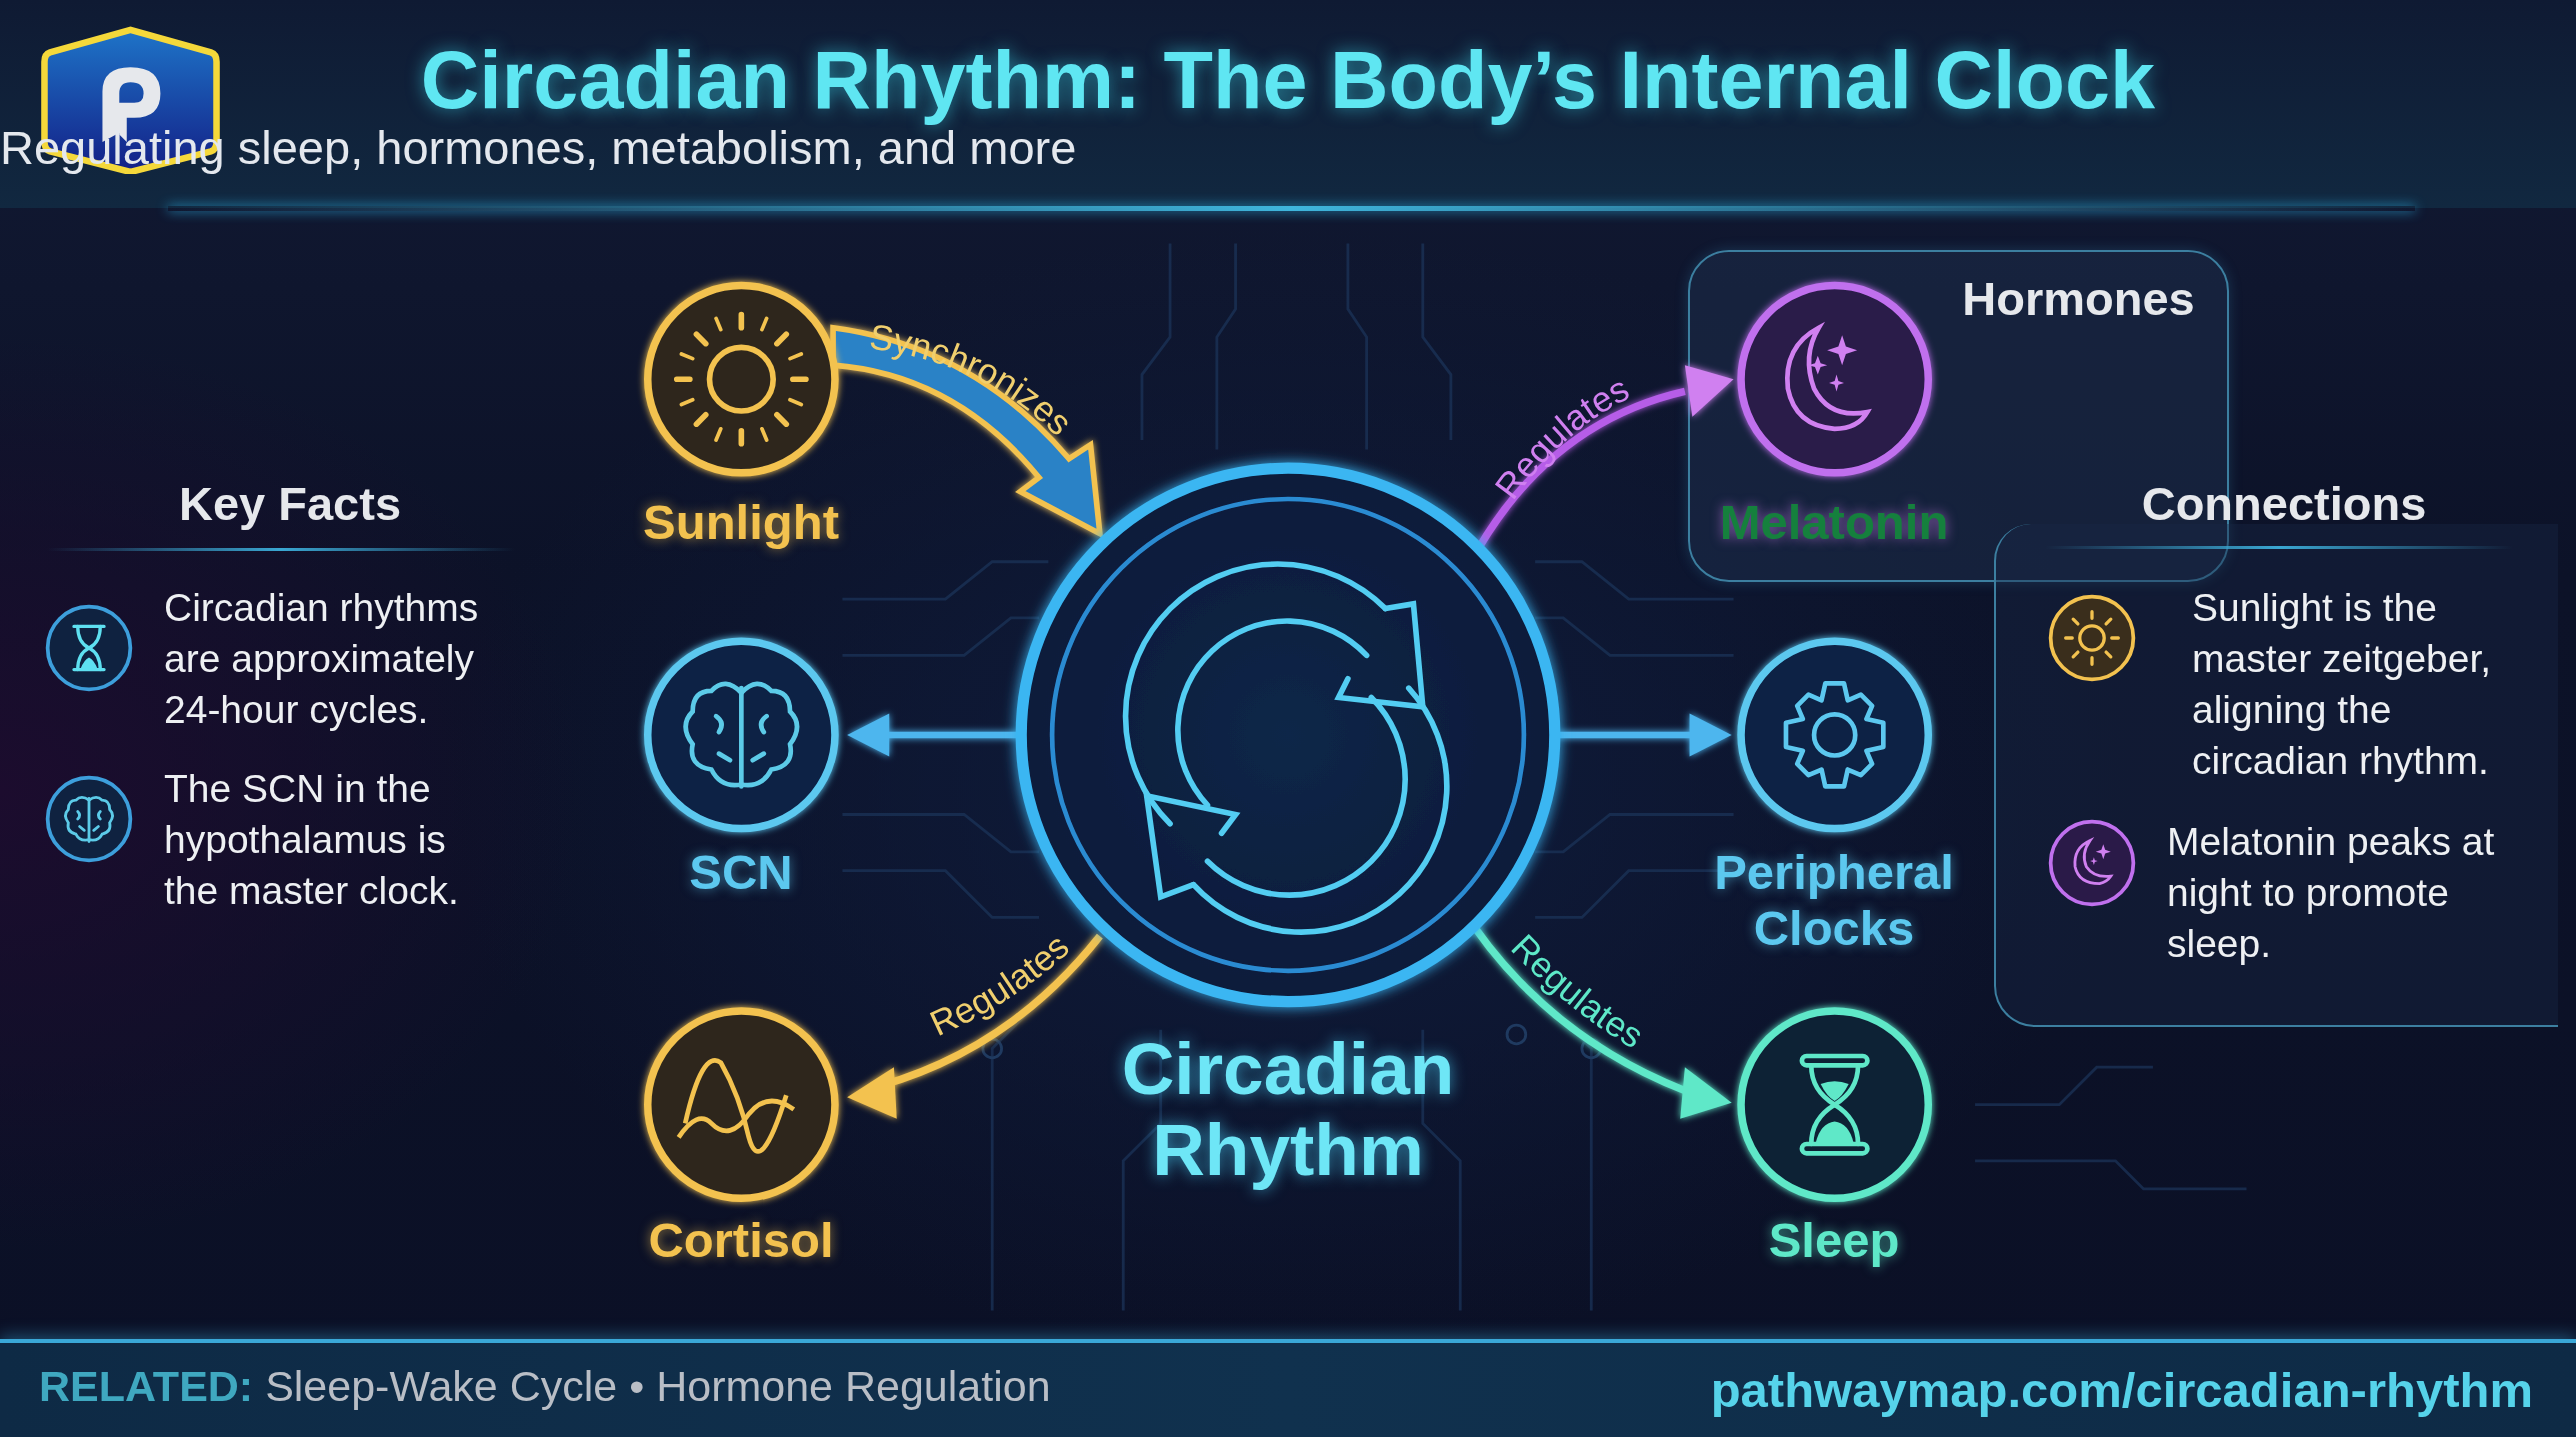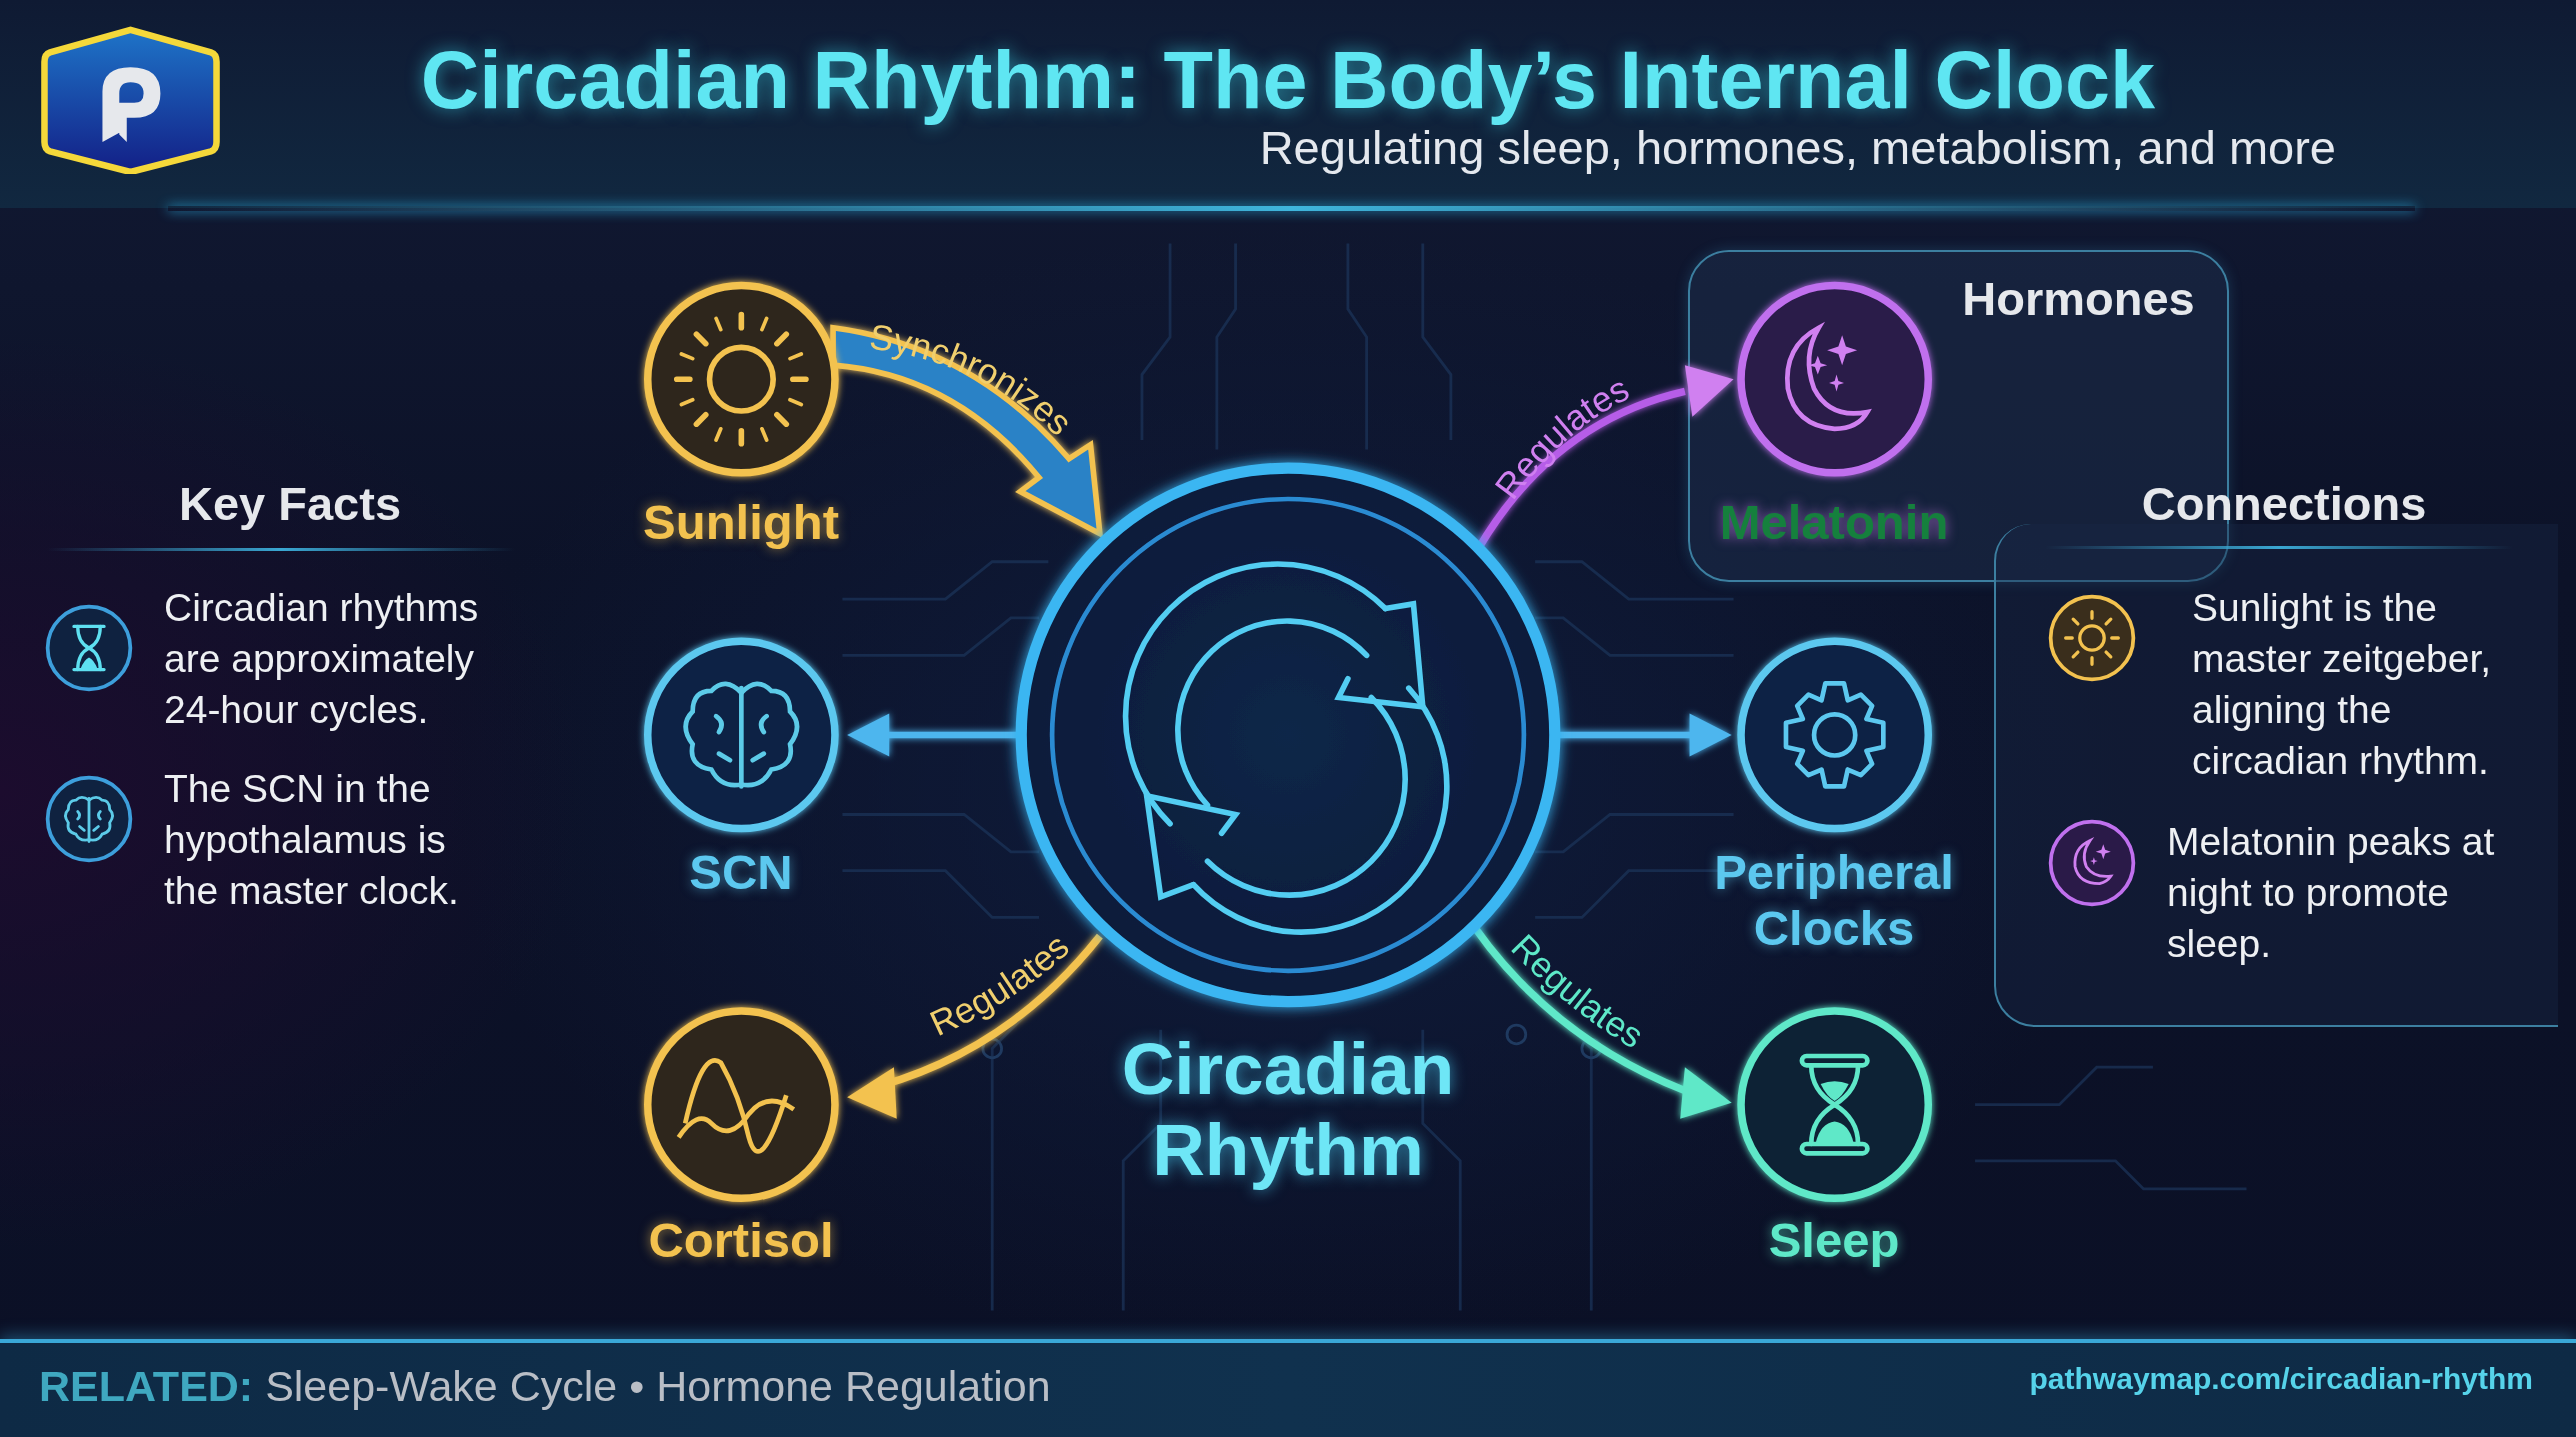--- a/index.html
+++ b/index.html
@@ -6,33 +6,33 @@
   body{width:2576px;height:1438px;overflow:hidden;background:#0c1126;font-family:"Liberation Sans",sans-serif;position:relative;}
   .bg{position:absolute;inset:0;background:
       radial-gradient(ellipse 842px 655px at 0% 55%, #1c0c2e 0%, rgba(28,12,46,0) 70%),
       radial-gradient(ellipse 1123px 749px at 50% 55%, #0f1c3c 0%, rgba(12,17,38,0) 75%),
       linear-gradient(180deg,#121a34 0%,#0c1228 40%,#0b1026 100%);}
   .header-band{position:absolute;left:0;top:0;width:2576px;height:208px;background:linear-gradient(180deg,#0f1a33 0%,#112840 100%);}
   .header-divider{position:absolute;left:168px;top:206px;width:2247px;height:4.7px;background:linear-gradient(90deg,rgba(80,170,210,0),#3fb5dc 50%,rgba(80,170,210,0));box-shadow:0 0 11.2px #2aa0d0;}
   svg.layer{position:absolute;left:0;top:0;}
   .abs{position:absolute;}
   .title{left:0;width:2576px;top:20.6px;text-align:center;font-size:81px;font-weight:bold;color:#5fe6f2;text-shadow:0 0 17px rgba(60,220,240,.55);letter-spacing:0px;margin-top:13px;}
-  .subtitle{left:0;width:2336px;top:120px;text-align:right;font-size:47px;color:#e4e8ee;}
+  .subtitle{left:0;width:2336px;top:120px;text-align:left;font-size:47px;color:#e4e8ee;}
   .logo{left:37px;top:26px;width:187px;height:148px;}
   .section-h{font-size:47px;font-weight:bold;color:#e6e8ec;text-align:center;}
   .sec-div{height:2.8px;background:linear-gradient(90deg,rgba(60,160,200,0),#3aa7d2 50%,rgba(60,160,200,0));}
   .fact{font-size:39px;color:#eef0f3;line-height:51px;}
   .node-label{font-size:49px;font-weight:bold;text-align:center;width:374px;}
   .edge-label{font-size:38px;}
   .hormone-box{left:1688px;top:250px;width:537px;height:328px;border:2.8px solid #3c7fa0;border-radius:41px;background:rgba(30,46,74,.55);box-shadow:0 0 13px rgba(60,150,200,.25);}
   .conn-box{left:1994px;top:524px;width:562px;height:501px;border-left:2.8px solid #3c7fa0;border-bottom:2.8px solid #3c7fa0;border-bottom-left-radius:41px;border-top-left-radius:37px;background:rgba(26,40,70,.4);}
   .footer{left:0;top:1339px;width:2576px;height:99px;background:linear-gradient(90deg,#0e2a45 0%,#10314e 50%,#0e2a45 100%);border-top:4.7px solid #3aa8d8;box-shadow:0 -3.7px 15px rgba(60,170,220,.4);}
   .related{left:39px;top:1362px;font-size:43px;color:#b9bec6;}
   .related b{color:#3fa8c0;}
-  .url{right:43px;top:1362px;font-size:30px;font-weight:bold;color:#56d3ea;text-align:right;}
+  .url{right:43px;top:1362px;font-size:49px;font-weight:bold;color:#56d3ea;text-align:right;}
 </style>
 </head>
 <body>
 
 <div class="bg"></div>
 <div class="header-band"></div>
 
 <svg class="layer" width="2576" height="1438" viewBox="0 0 2752 1536">
   <g stroke="#1b3358" stroke-width="3" fill="none" opacity="0.75">
     <path d="M900 640 H1010 L1060 600 H1120"></path>

